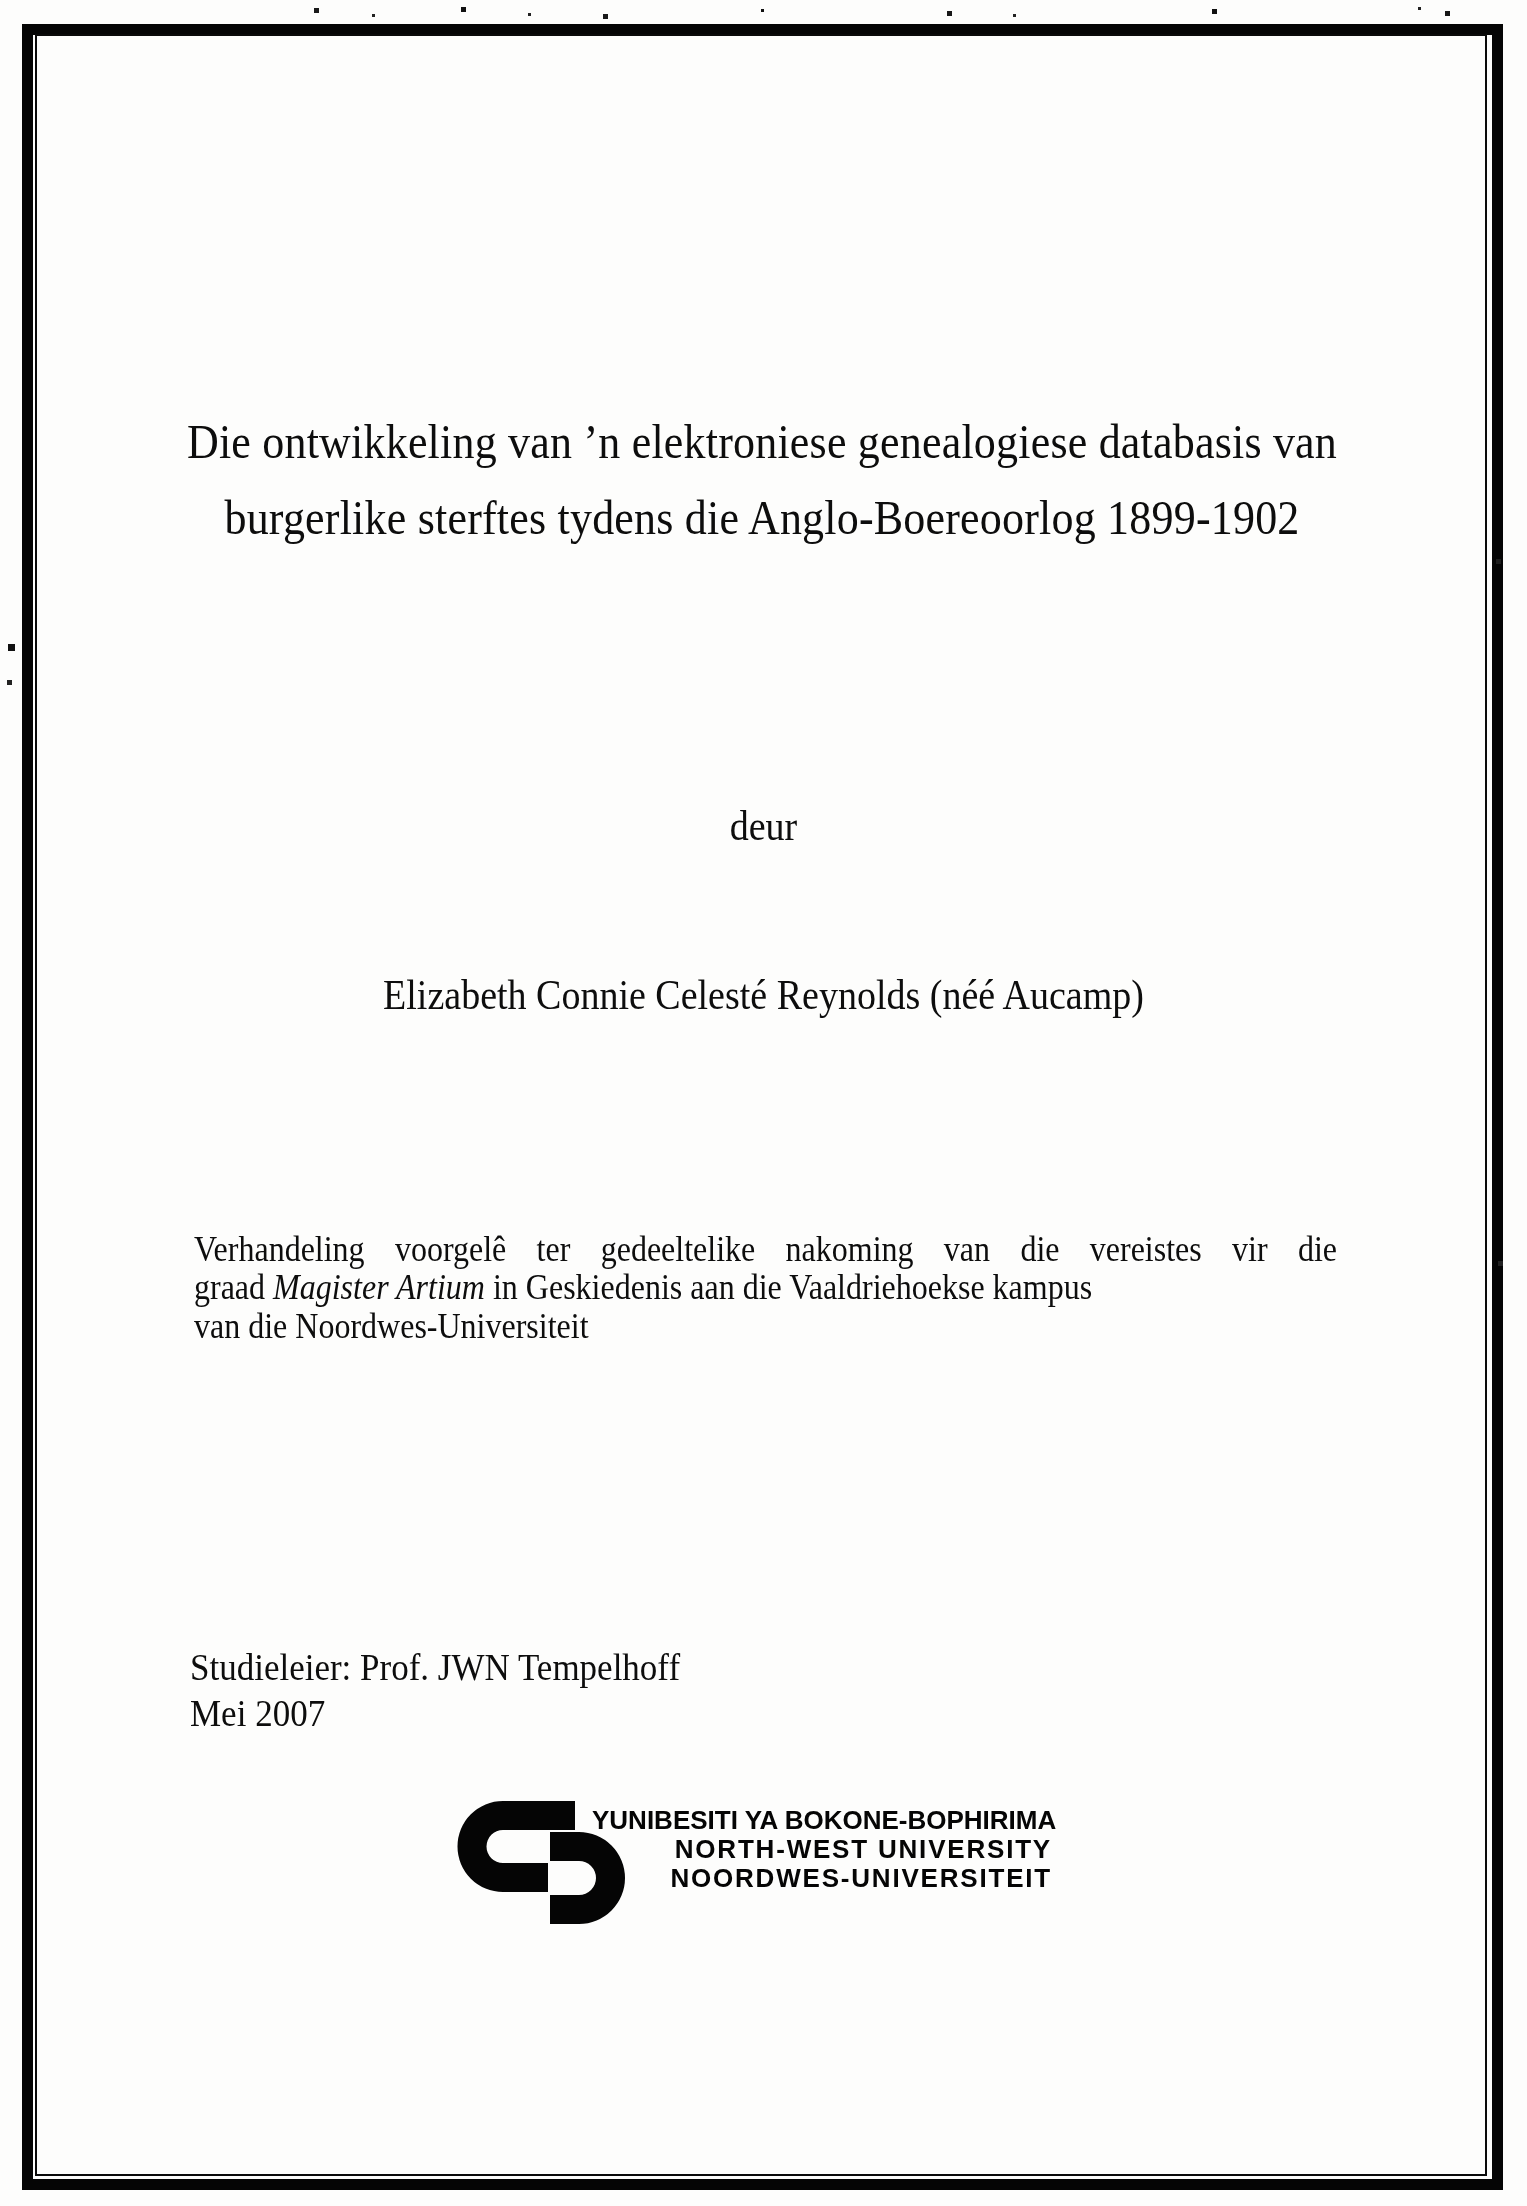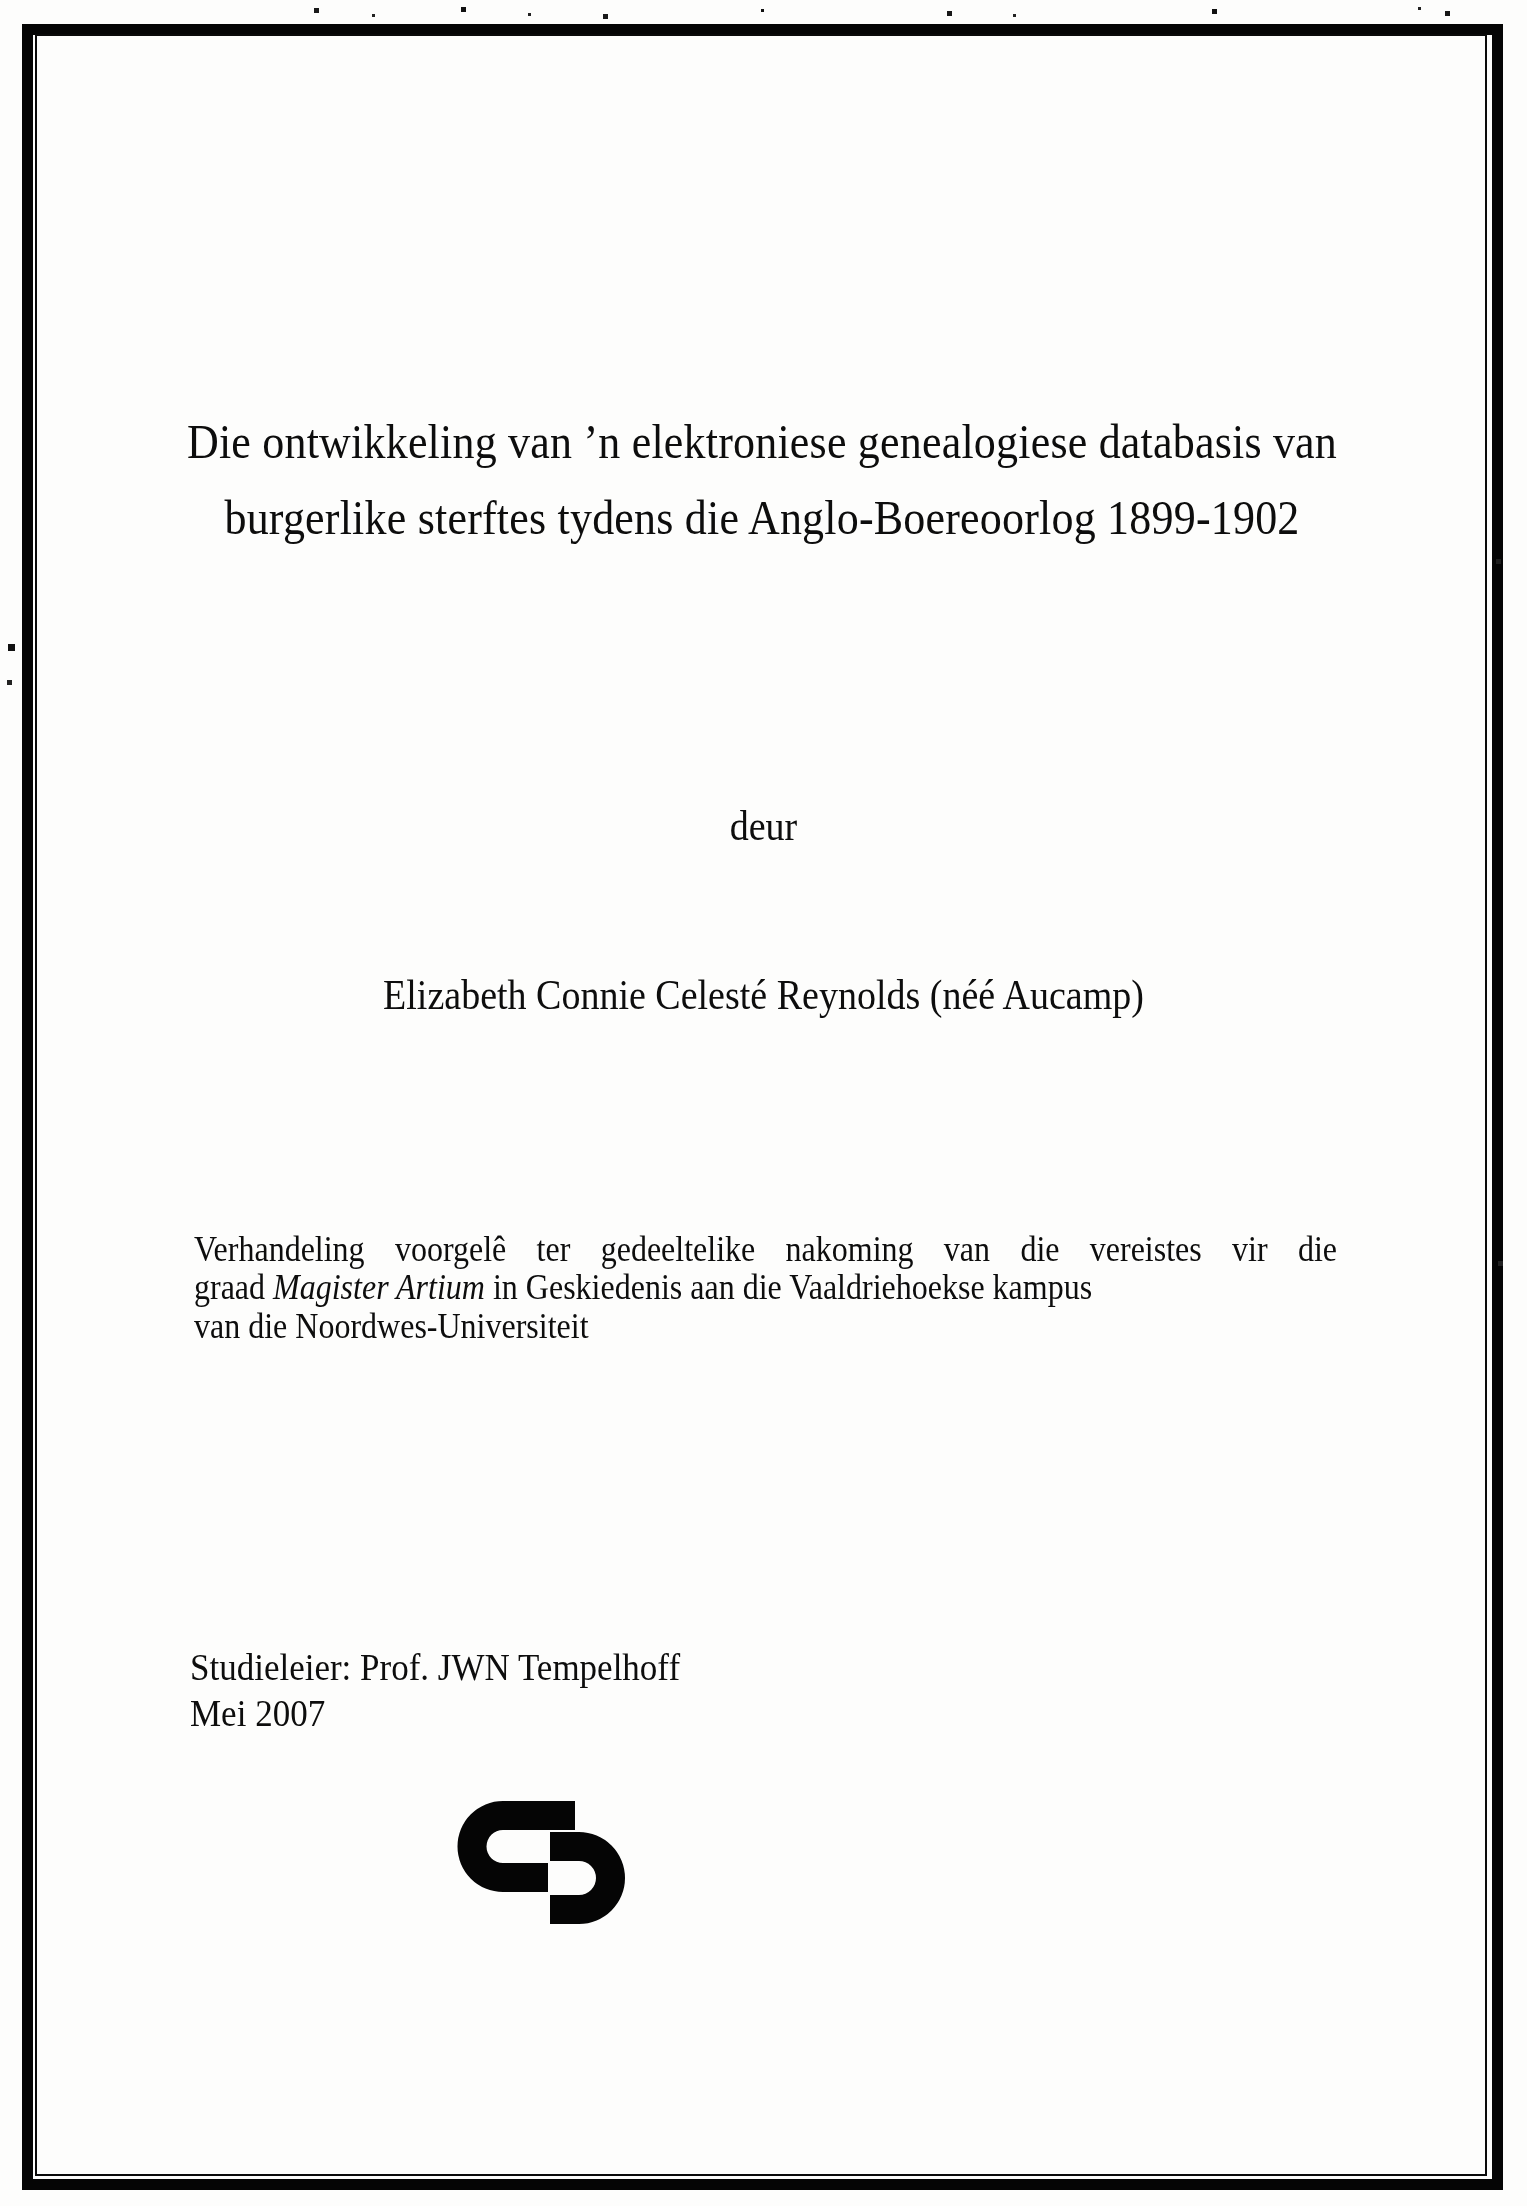--- a/index.html
+++ b/index.html
@@ -121,14 +121,19 @@
     <div>Mei 2007</div>
   </div>
 
   <div class="logo-mark">
     <svg viewBox="0 0 176 131" xmlns="http://www.w3.org/2000/svg" aria-hidden="true">
       <path fill="#050505" d="M122 4 L50 4 A45.5 45.5 0 0 0 50 95 L95 95 L95 66 L50 66 A16.5 16.5 0 0 1 50 33 L122 33 Z"></path>
       <path fill="#050505" d="M97 127 L126 127 A46 46 0 0 0 126 35 L97 35 L97 64 L126 64 A17 17 0 0 1 126 98 L97 98 Z"></path>
     </svg>
   </div>
 
+  <div class="logo-text">
+    <div>YUNIBESITI YA BOKONE-BOPHIRIMA</div>
+    <div class="spaced">NORTH-WEST UNIVERSITY</div>
+    <div class="spaced">NOORDWES-UNIVERSITEIT</div>
+  </div>
 
 </div>
 
 </body></html>

